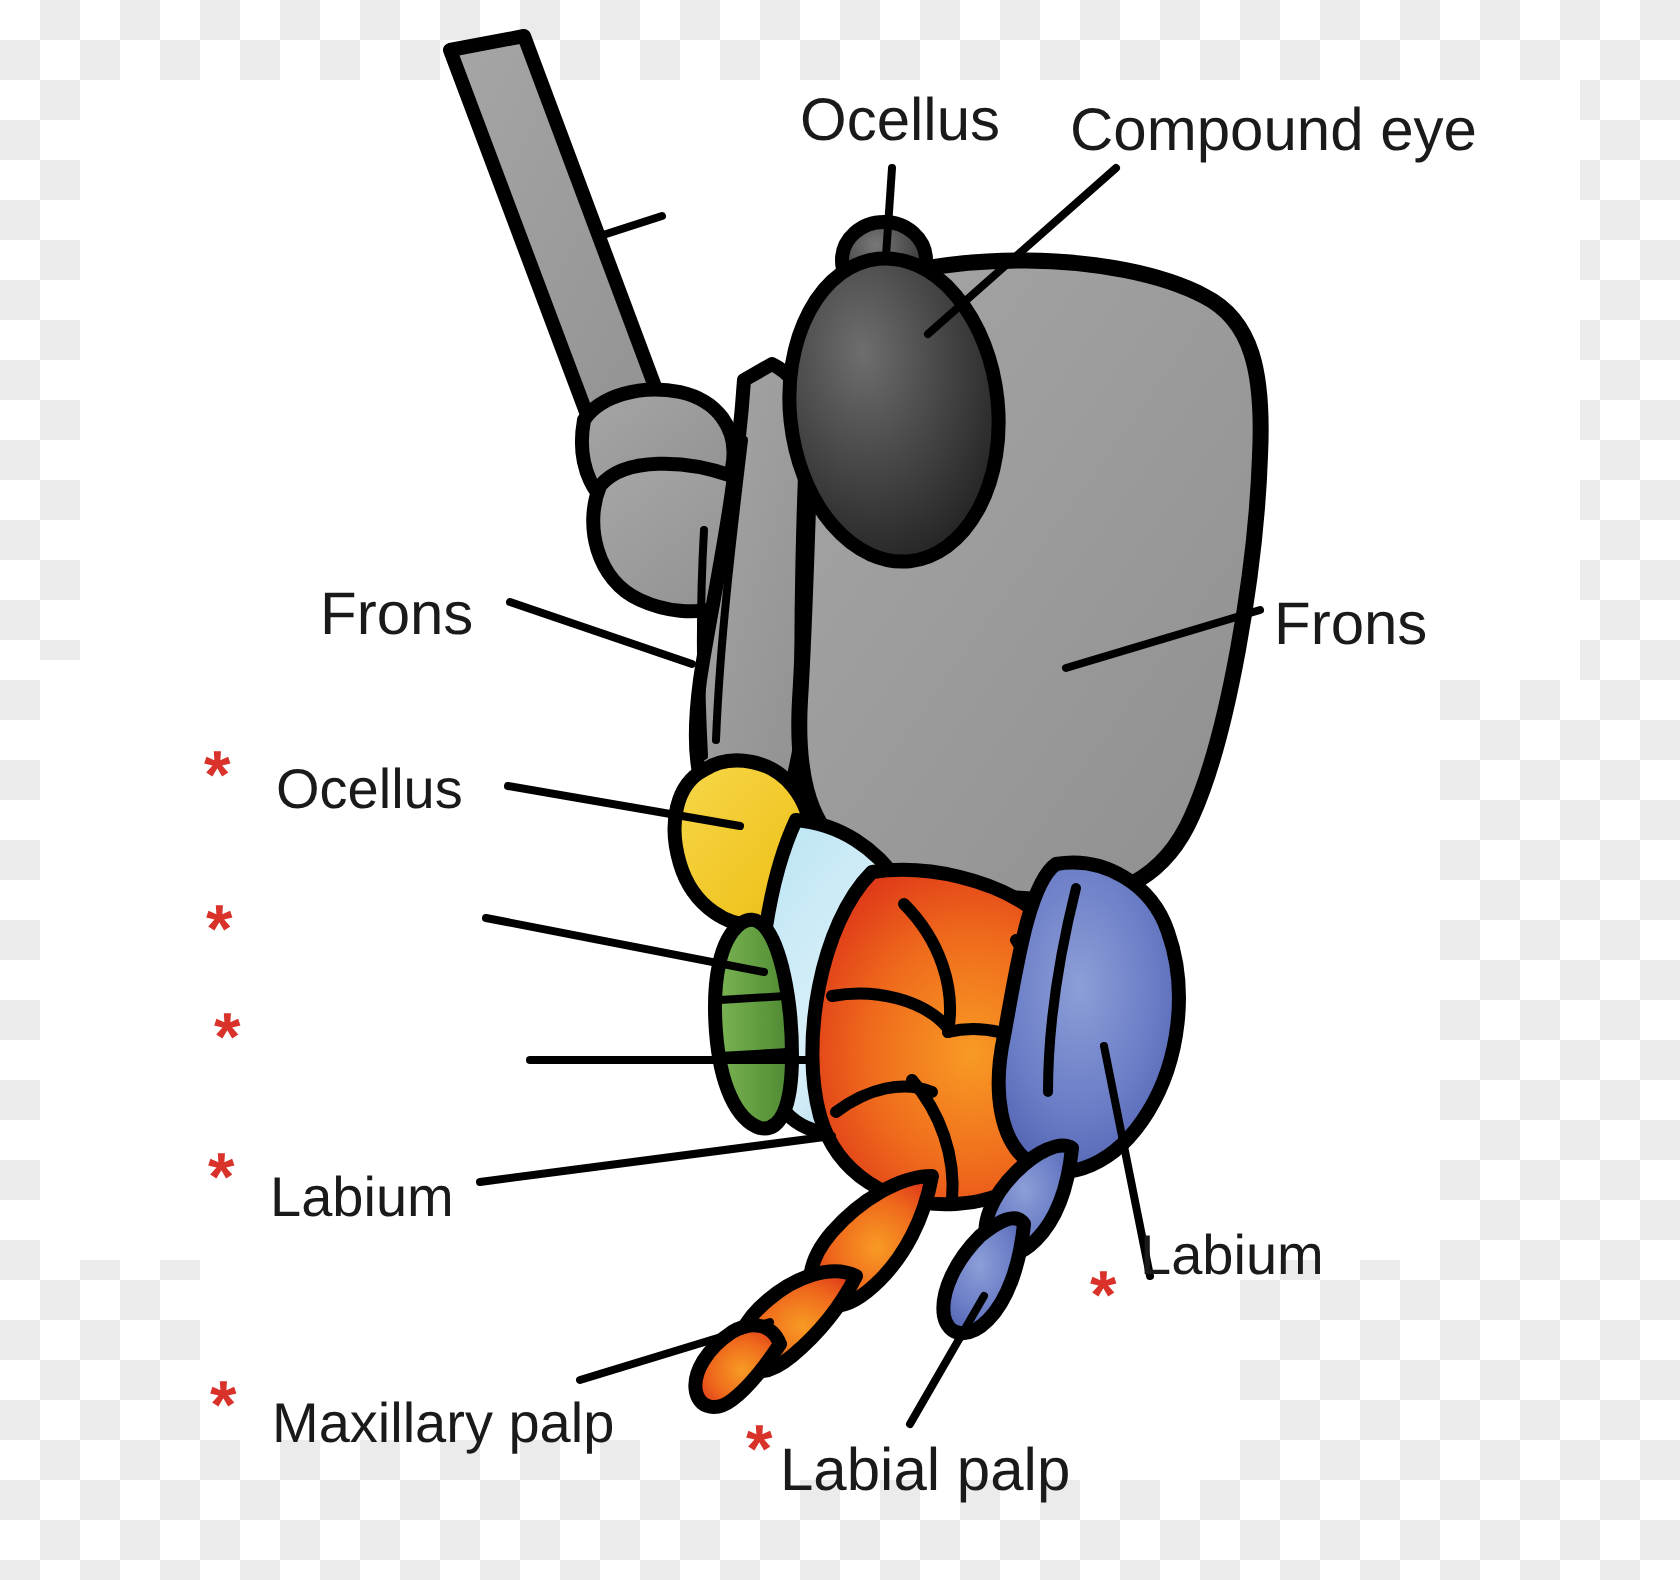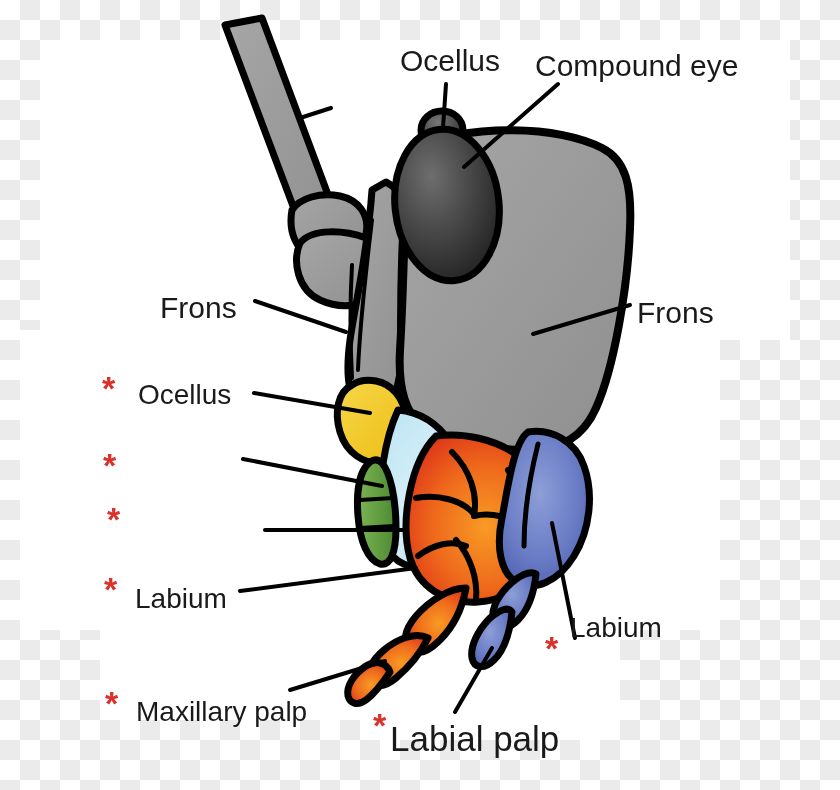--- a/index.html
+++ b/index.html
@@ -254,15 +254,15 @@
   <div class="star" style="left:104px; top:572px; font-size:34px;">*</div>
   <div class="label" style="left:135px; top:585px; font-size:28px;">Labium</div>
 
   <div class="star" style="left:545px; top:631px; font-size:34px;">*</div>
   <div class="label" style="left:570px; top:614px; font-size:28px;">Labium</div>
 
   <div class="star" style="left:105px; top:686px; font-size:34px;">*</div>
   <div class="label" style="left:136px; top:698px; font-size:28px;">Maxillary palp</div>
 
   <div class="star" style="left:373px; top:708px; font-size:34px;">*</div>
-  <div class="label" style="left:390px; top:721px; font-size:35px;">Labial palp</div>
+  <div class="label" style="left:390px; top:721px; font-size:30px;">Labial palp</div>
 
 </div>
 
 </body></html>

